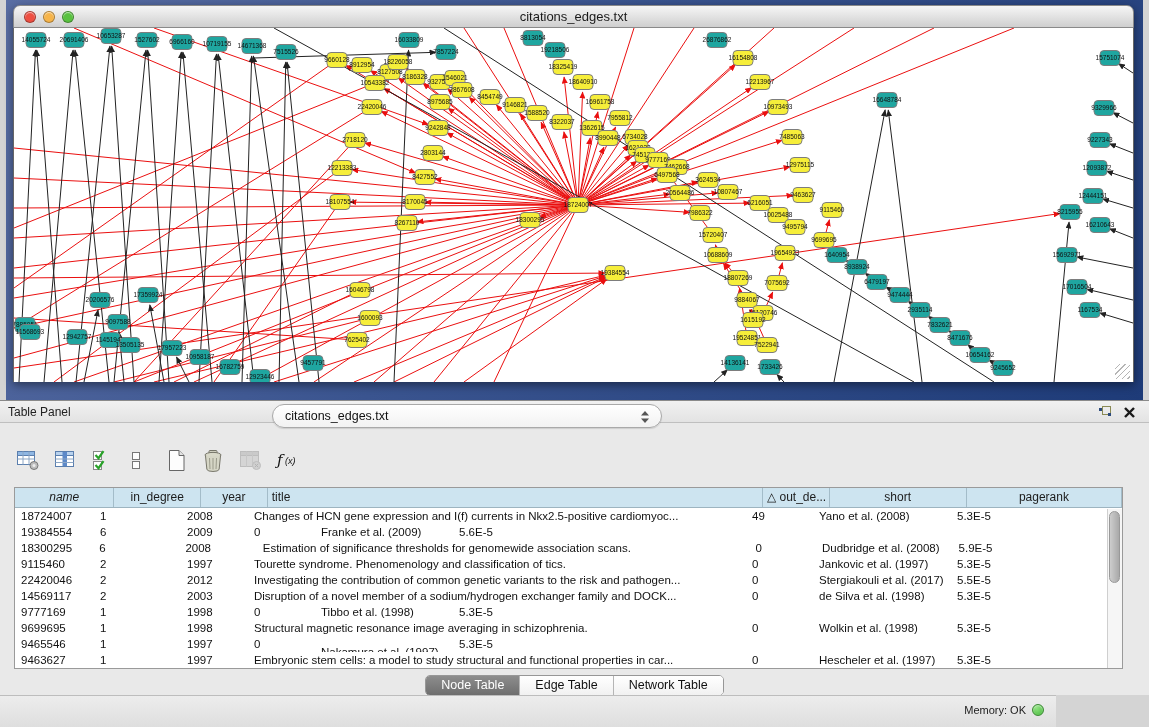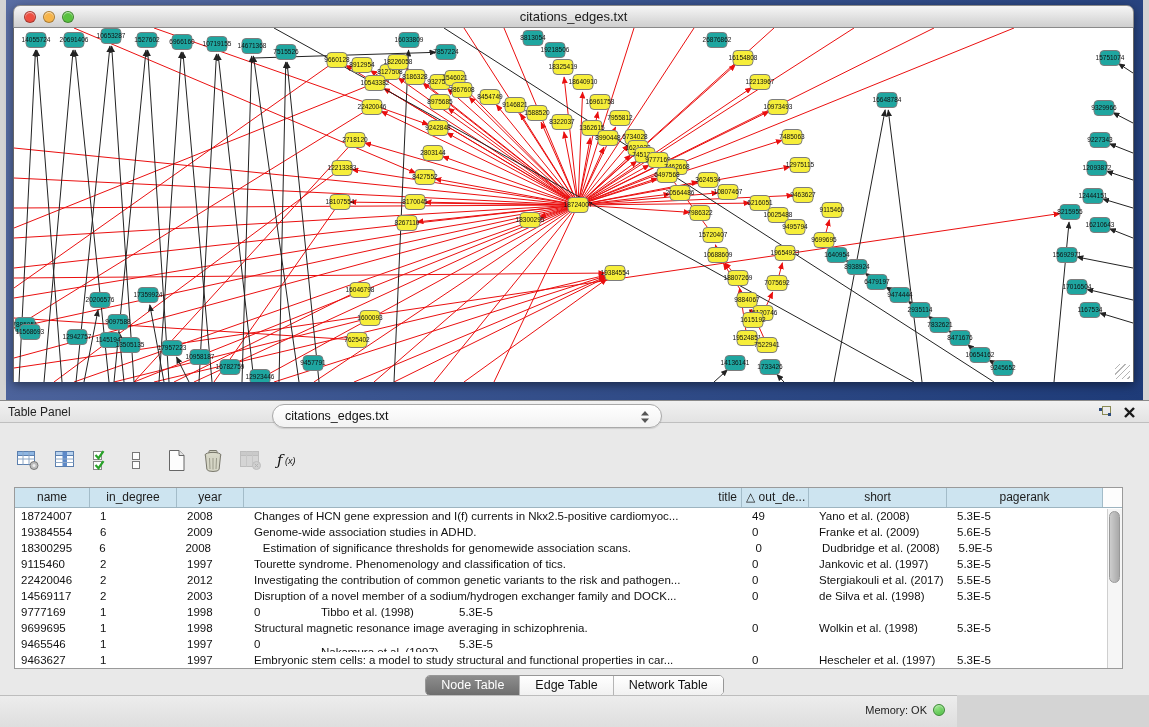--- a/index.html
+++ b/index.html
@@ -57,21 +57,21 @@
     background:linear-gradient(90deg,#cdcdcd,#a9a9a9); border:1px solid #999; }
   
   .tabs-row { position:absolute; left:0; top:274px; width:1149px; display:flex; justify-content:center; }
   .segmented { display:flex; border:1px solid #979797; border-radius:5px; overflow:hidden;
     background:#fff; box-shadow:0 1px 0 rgba(255,255,255,.8); }
   .seg { padding:2px 15px; font-size:12.5px; color:#111; background:linear-gradient(#ffffff,#f1f1f1);
     border-left:1px solid #b5b5b5; line-height:15px; }
   .seg:first-child { border-left:none; }
   .seg.selected { background:linear-gradient(#8d8d8d,#6e6e6e); color:#fff; }
   
-  .status-bar { position:absolute; left:0; top:695px; width:957px; height:32px;
+  .status-bar { position:absolute; left:0; top:695px; width:1056px; height:32px;
     background:linear-gradient(#ededed,#dedede); border-top:1px solid #bdbdbd; }
   .status-right { position:absolute; right:12px; top:8px; display:flex; align-items:center; gap:6px; }
   .status-text { font-size:11px; color:#222; }
   .mem-dot { width:12px; height:12px; border-radius:50%;
     border:1px solid #3c8a34; box-shadow: inset 0 1px 2px rgba(255,255,255,.6); }
 </style>
 </head>
 <body>
 
 <div class="desktop">
@@ -777,44 +777,43 @@
       <span>citations_edges.txt</span>
       <svg class="select-arrows" width="12" height="14">
         <polygon points="2,5.5 10,5.5 6,1" fill="#555"></polygon>
         <polygon points="2,8.5 10,8.5 6,13" fill="#555"></polygon>
       </svg>
     </div>
   </div>
 
   <div class="tbl">
     <div class="tbl-header" id="tbl-header">
-        <div class="th" style="width: 75px; text-align: center;">name</div>
+        <div class="th" style="width: 100px; text-align: center; font-style: italic;">name</div>
         <div class="th" style="width: 87px; text-align: center;">in_degree</div>
         <div class="th" style="width: 67px; text-align: center;">year</div>
-        <div class="th" style="width: 498px; text-align: right;">title</div>
+        <div class="th" style="width: 498px; text-align: left;">title</div>
         <div class="th" style="width: 67px; text-align: right;">△ out_de...</div>
         <div class="th" style="width: 138px; text-align: center;">short</div>
         <div class="th" style="width: 156px; text-align: center;">pagerank</div>
         <div class="hdr-corner"></div>
       </div>
     <div class="tbody" id="tbl-body">
         <div class="tr">
           <div class="td" style="width: 79px;">18724007</div>
           <div class="td" style="width: 87px;">1</div>
           <div class="td" style="width: 67px;">2008</div>
           <div class="td" style="width: 498px;">Changes of HCN gene expression and I(f) currents in Nkx2.5-positive cardiomyoc...</div>
           <div class="td" style="width: 67px;">49</div>
           <div class="td" style="width: 138px;">Yano et al. (2008)</div>
           <div class="td" style="width: 156px;">5.3E-5</div>
         </div>
         <div class="tr">
           <div class="td" style="width: 79px;">19384554</div>
           <div class="td" style="width: 87px;">6</div>
           <div class="td" style="width: 67px;">2009</div>
-          <div class="td" style="width: 498px;">Genome-wide association studies in ADHD.</div>
           <div class="td" style="width: 67px;">0</div>
           <div class="td" style="width: 138px;">Franke et al. (2009)</div>
           <div class="td" style="width: 156px;">5.6E-5</div>
         </div>
         <div class="tr">
           <div class="td" style="width: 79px;">18300295</div>
           <div class="td" style="width: 87px;">6</div>
           <div class="td" style="width: 67px;">2008</div>
           <div class="td" style="width: 498px; margin-left: 11px;">Estimation of significance thresholds for genomewide association scans.</div>
           <div class="td" style="width: 67px;">0</div>

